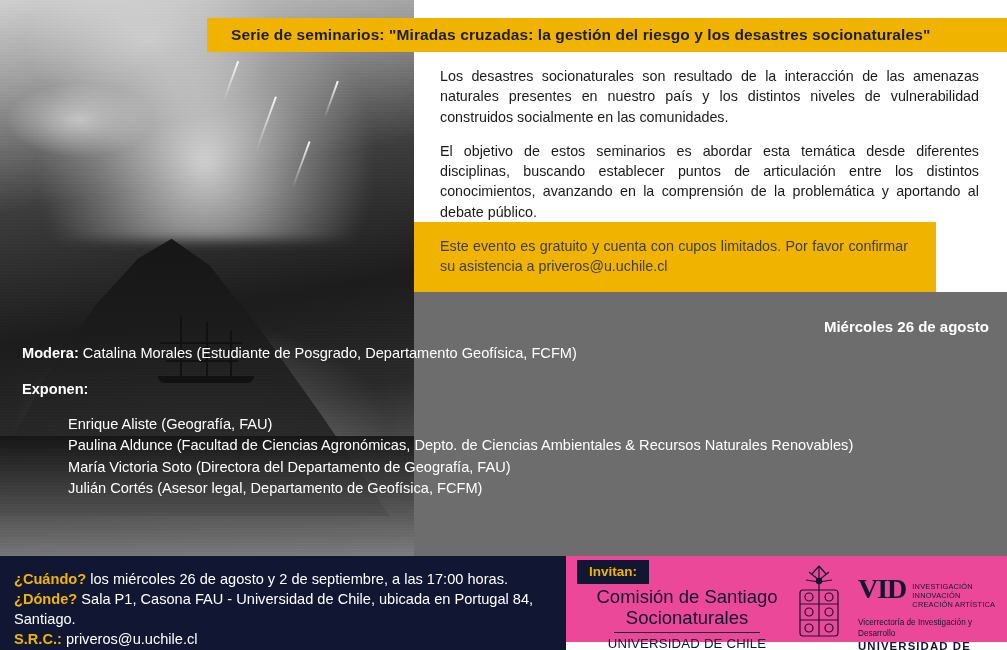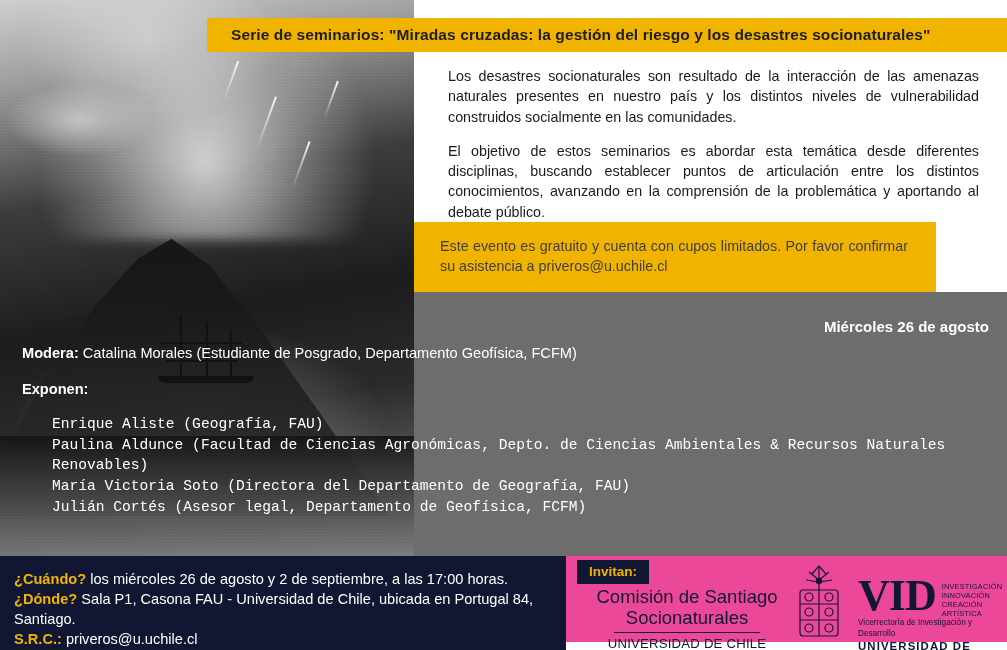--- a/index.html
+++ b/index.html
@@ -91,21 +91,21 @@
     position: absolute;
     left: 414px; top: 52px;
     width: 593px; height: 168px;
     background: #ffffff;
     padding: 14px 28px 0 26px;
     color: #1a1a1a;
     font-size: 14.3px;
     line-height: 1.42;
     text-align: justify;
   }
-  .intro p { margin: 0 0 14px 8px; }
+  .intro p { margin: 0 0 14px 0; }
   .intro p:last-child { margin-bottom: 0; }
 
   
   .note {
     position: absolute;
     left: 414px; top: 222px;
     width: 522px; height: 70px;
     background: #f0b400;
     padding: 14px 28px 10px 26px;
     color: #404040;
@@ -132,21 +132,21 @@
   .program .date {
     text-align: right;
     font-weight: bold;
     font-size: 15px;
     margin: 4px 0 10px 0;
     color: #ffffff;
   }
   .program .moderates { margin: 0 0 20px 0; }
   .program .moderates b { font-weight: bold; }
   .program .expose-label { font-weight: bold; margin: 0 0 18px 0; }
-  .program ul { list-style: none; margin: 0; padding: 0 0 0 30px; font-family: Liberation Mono, monospace; }
+  .program ul { list-style: none; margin: 16px; padding: 0 0 0 30px; }
   .program ul li { margin: 0 0 2px 0; line-height: 1.32; }
 
   
   .footer-left {
     position: absolute;
     left: 0; top: 556px;
     width: 566px; height: 94px;
     background: #111733;
     color: #ffffff;
     padding: 13px 16px 0 14px;
@@ -197,21 +197,21 @@
   .vid {
     position: absolute;
     left: 292px; top: 20px;
     color: #111733;
     display: flex;
     align-items: flex-start;
   }
   .vid .vid-word {
     font-family: "Liberation Serif", serif;
     font-weight: bold;
-    font-size: 44px;
+    font-size: 28px;
     line-height: 0.92;
     letter-spacing: -1px;
   }
   .vid .vid-lines {
     font-size: 7.4px;
     line-height: 1.22;
     padding: 6px 8px 0 6px;
     letter-spacing: 0.2px;
   }
   .vid-sub {

